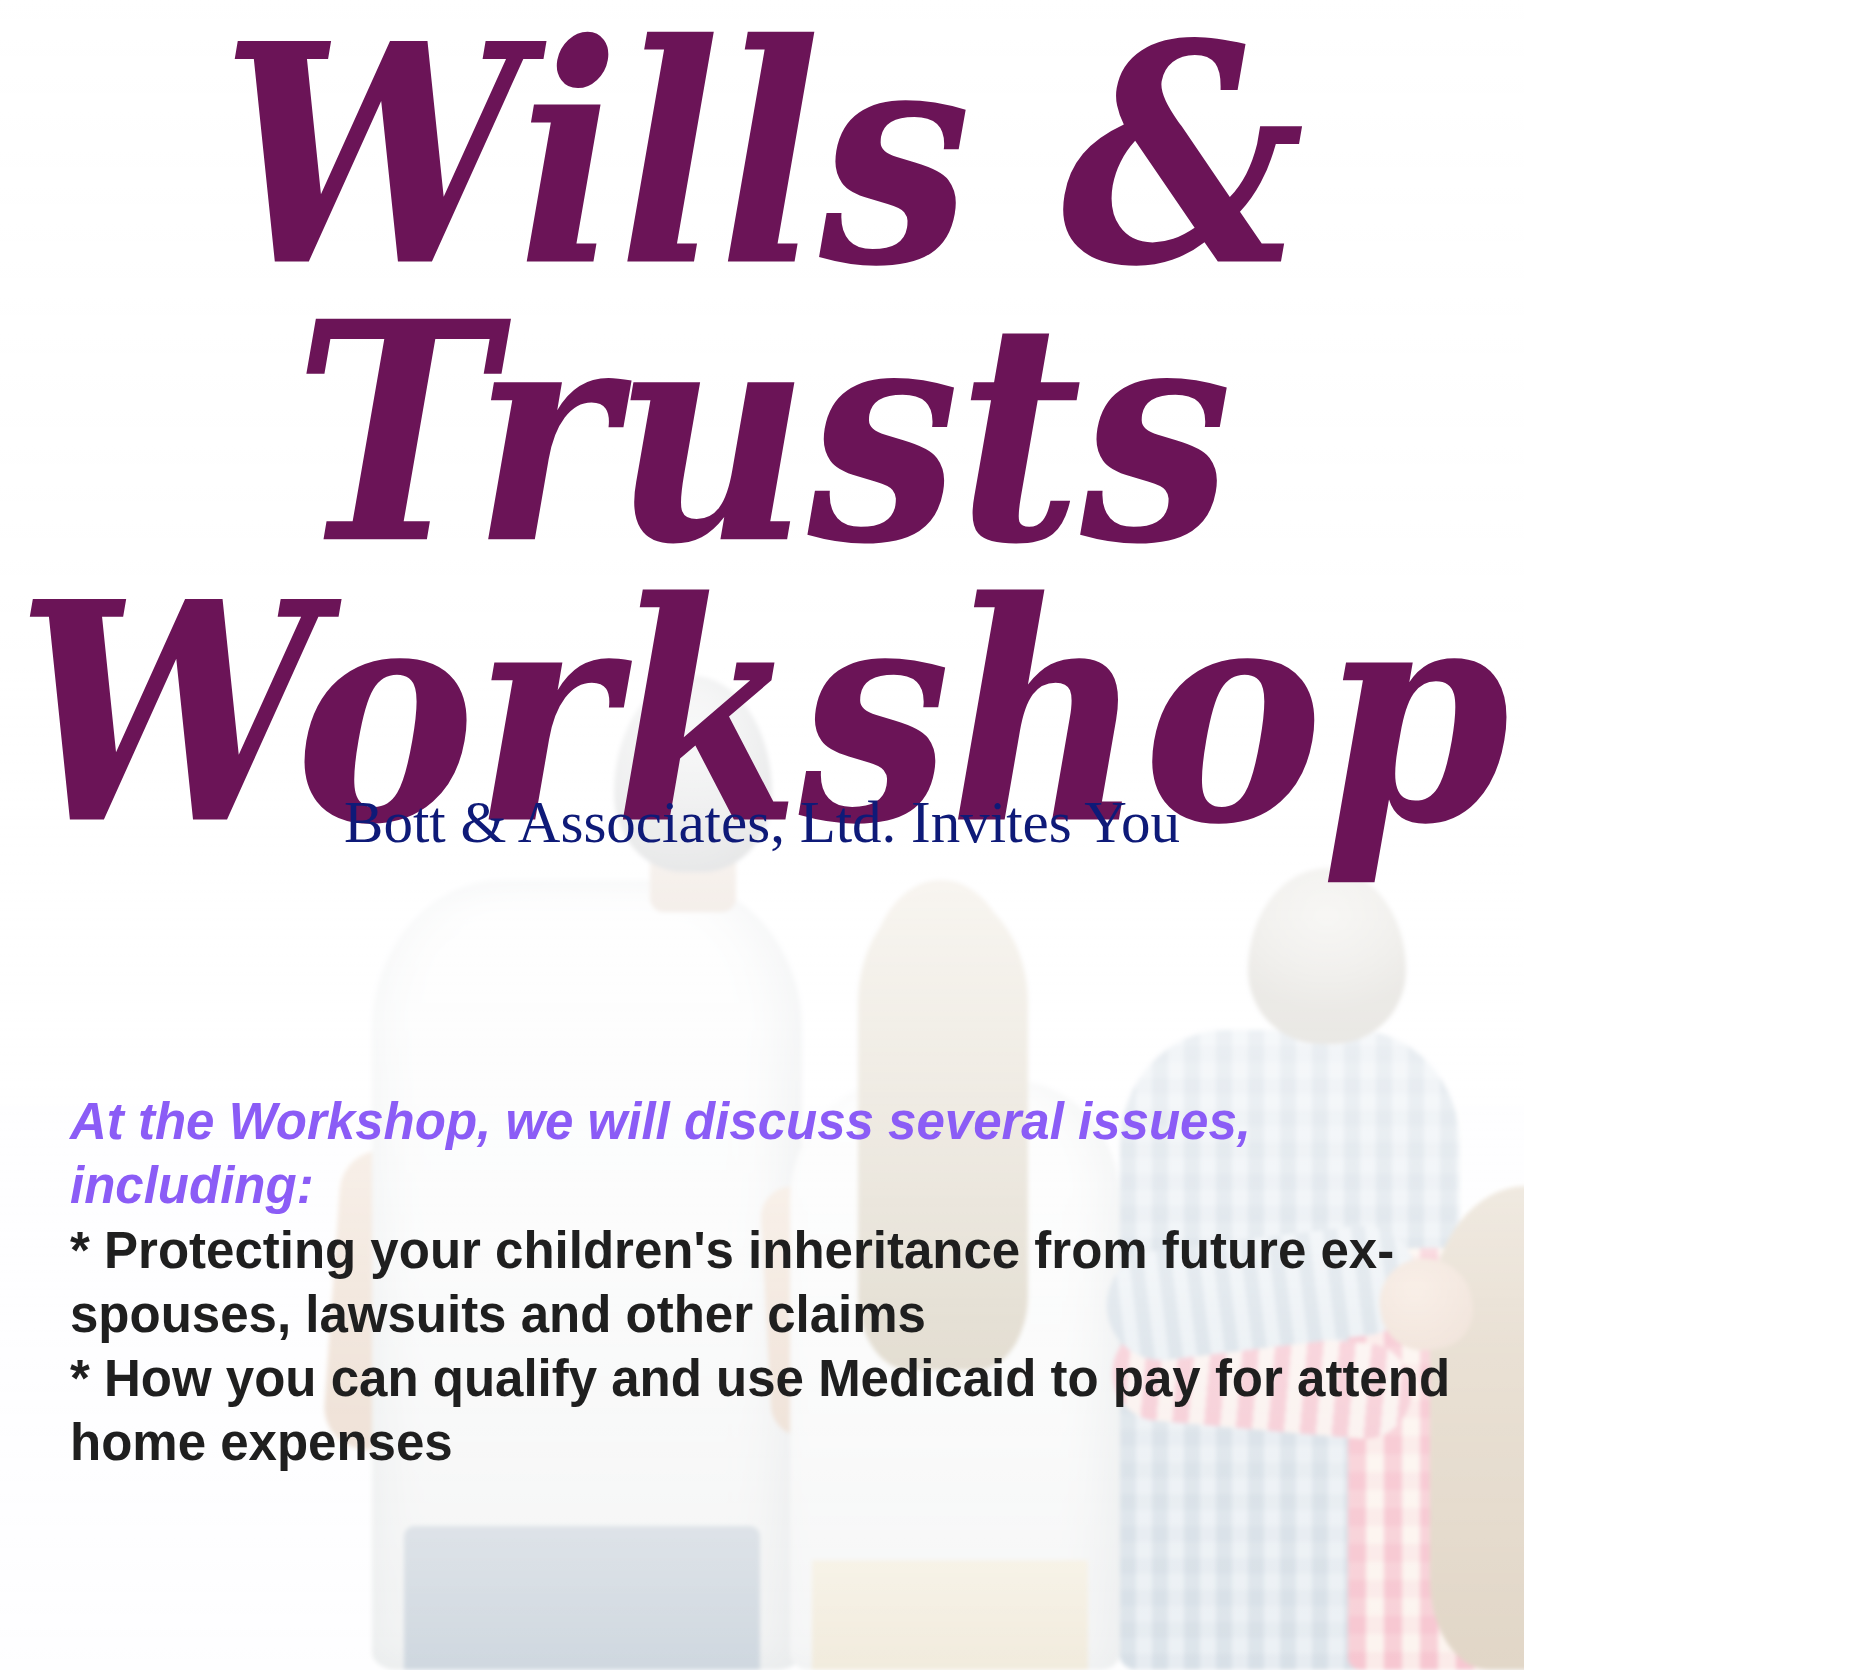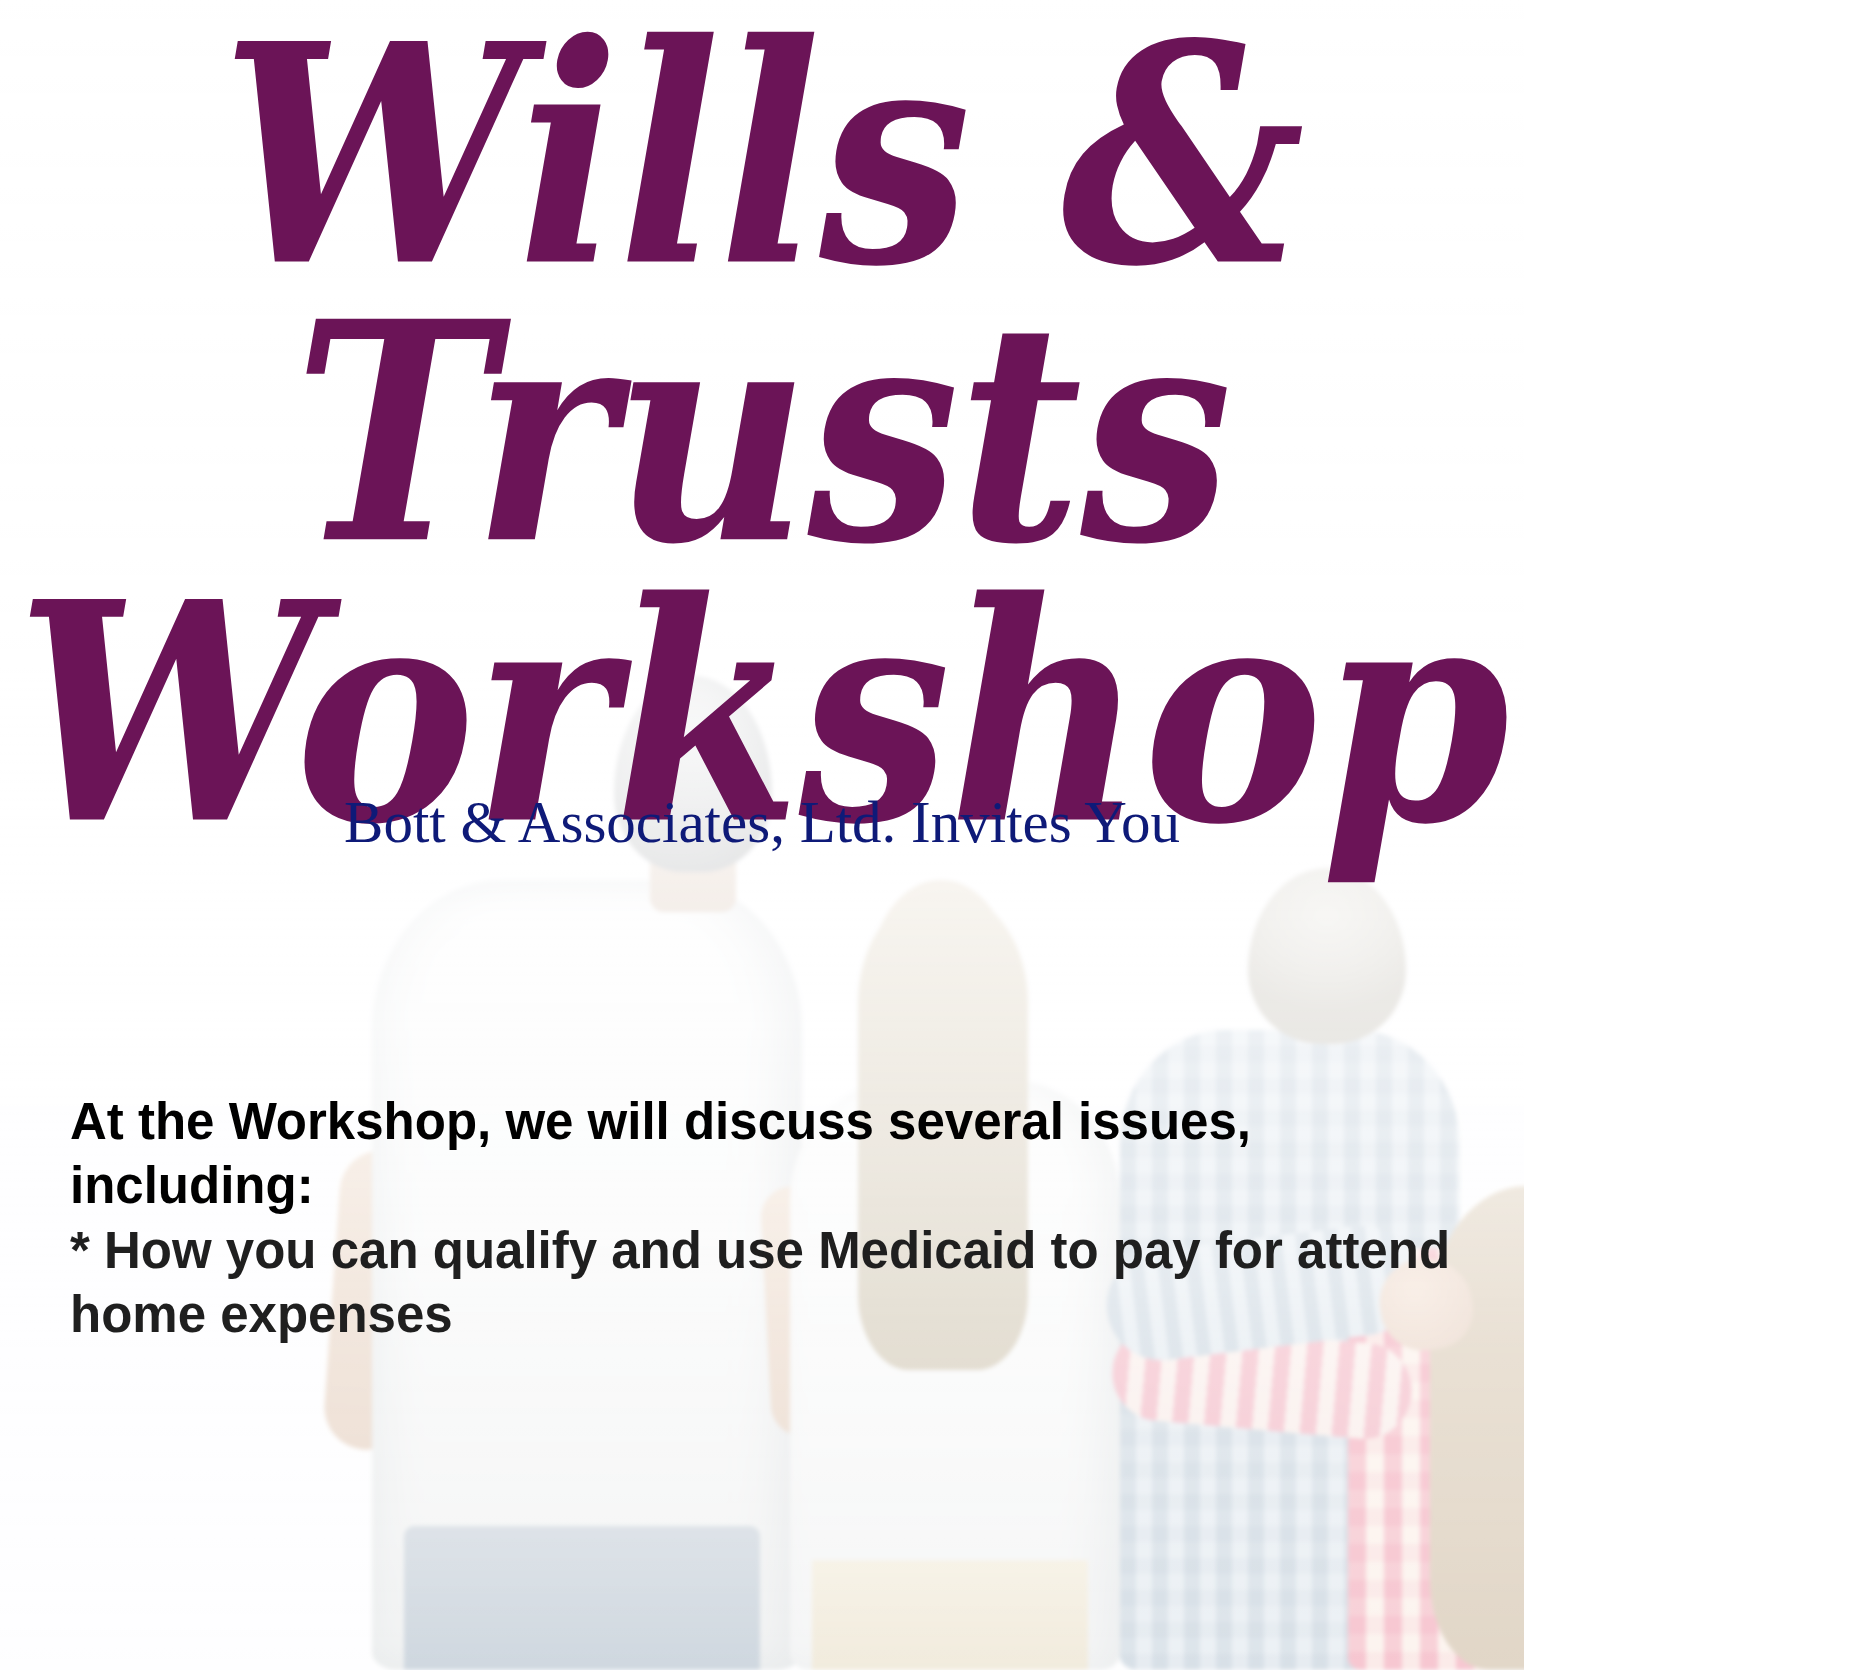--- a/index.html
+++ b/index.html
@@ -222,21 +222,21 @@
 
   .bullets{
     position:absolute;
     left:70px;right:36px;top:1090px;
     color:#1f1f1f;
     font-family:"Liberation Sans", sans-serif;
     font-weight:bold;
     font-size:51px;
     line-height:1.26;
   }
-  .bullets .lead{color:#000000;display:block;}
+  .bullets .lead{color:#8b5cf6;display:block;font-style:italic;}
   .bullets p{margin:0;}
 </style>
 </head>
 <body>
 
 <div class="poster">
 
   <div class="photo">
     <div class="photo-blur">
       <div class="landscape"></div>
@@ -275,17 +275,18 @@
       <span class="l1">Wills &amp; Trusts</span>
       <span class="l2">Workshop</span>
     </div>
 
     <div class="invite">
       <span>Bott &amp; Associates, Ltd. Invites You</span>
     </div>
 
     <div class="bullets">
       <p class="lead">At the Workshop, we will discuss several issues, including:</p>
+      <p>* Protecting your children's inheritance from future ex-spouses, lawsuits and other claims</p>
       <p>* How you can qualify and use Medicaid to pay for attend home expenses</p>
     </div>
 
   </div>
 </div>
 
 </body></html>

